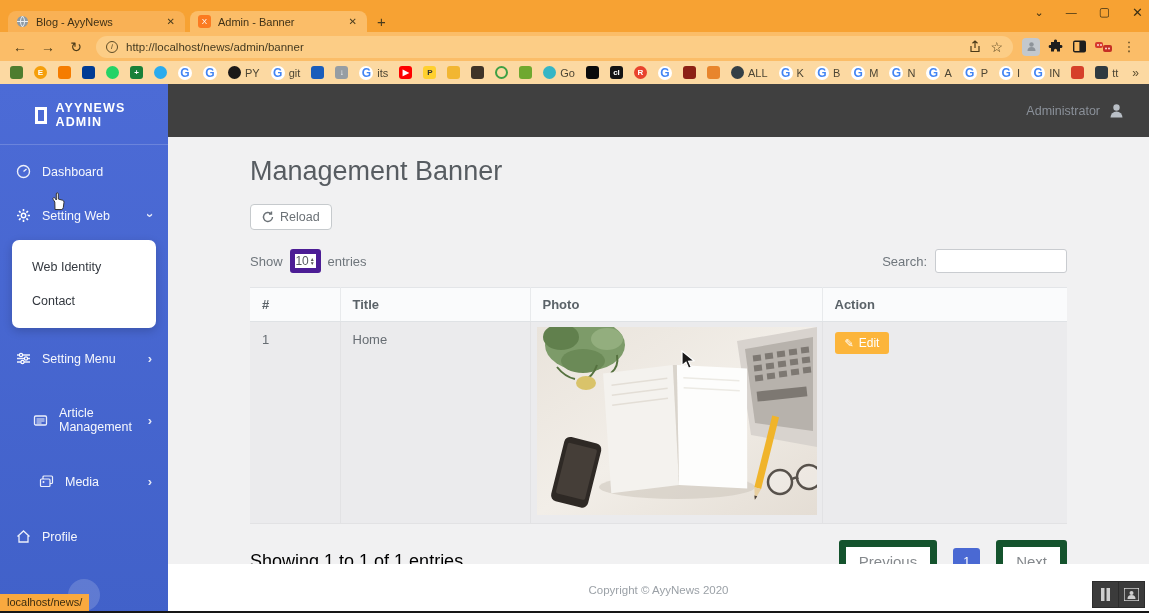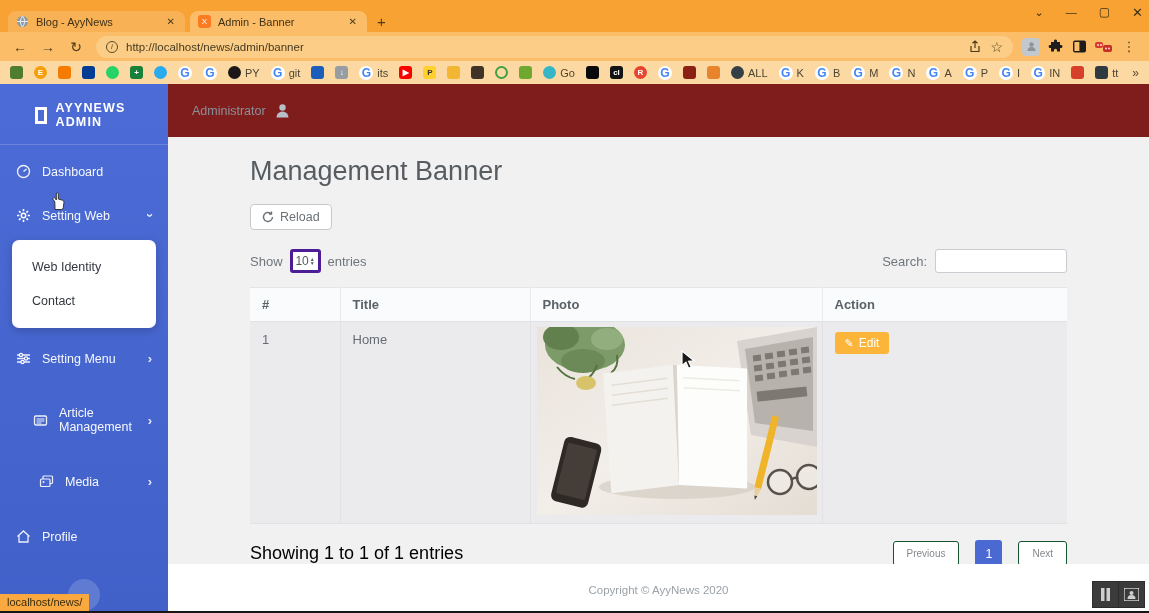--- a/index.html
+++ b/index.html
@@ -43,45 +43,45 @@
   .nav { padding-top:6px; }
   .nitem { display:flex; align-items:center; gap:11px; padding:13px 16px; font-size:12.5px; color:rgba(255,255,255,.95); }
   .nitem svg { flex:0 0 auto; }
   .chev { margin-left:auto; font-size:13px; color:rgba(255,255,255,.85); font-weight:700; }
   .chev.down { transform:rotate(90deg); }
   .submenu { background:#fff; border-radius:7px; margin:4px 12px 10px; padding:10px 0; box-shadow:0 3px 10px rgba(0,0,0,.18); }
   .subitem { padding:10px 20px; font-size:12.5px; color:#33383f; }
   .collapse-btn { width:32px; height:32px; border-radius:50%; background:rgba(255,255,255,.16); color:#fff; display:flex; align-items:center; justify-content:center; font-size:13px; margin:22px auto 0; }
 
   .rightcol { flex:1; display:flex; flex-direction:column; min-width:0; }
-  .topbar { height:53px; background:#7f1d1d; display:flex; align-items:center; gap:8px; padding:0 24px; }
+  .topbar { height:53px; background:#404040; display:flex; align-items:center; justify-content:flex-end; gap:8px; padding:0 24px; }
   .adminname { font-size:12.5px; color:#8a9099; }
 
   .content { flex:1; background:#f1f1f2; padding:19px 82px 0; overflow:hidden; }
   .pg-title { font-size:27px; font-weight:400; color:#575c61; }
   .reload-btn { display:inline-flex; align-items:center; gap:6px; margin-top:17px; background:#fff; border:1px solid #c6cacd; border-radius:4px; padding:5px 11px; font-size:12.5px; color:#6b7176; }
   .ctl-row { display:flex; justify-content:space-between; align-items:center; margin-top:19px; font-size:13px; color:#6f767c; }
   .lenwrap { display:flex; align-items:center; gap:7px; }
-  .lensel { width:31px; height:24px; border:3px solid #4c1d95; border-radius:3px; background:#fff; display:flex; align-items:center; justify-content:center; gap:1px; font-size:12px; color:#555a5f; }
+  .lensel { width:31px; height:24px; border:5px solid #4c1d95; border-radius:3px; background:#fff; display:flex; align-items:center; justify-content:center; gap:1px; font-size:12px; color:#555a5f; }
   .spin { display:flex; flex-direction:column; font-size:5px; line-height:4px; color:#555; }
   .searchwrap { display:flex; align-items:center; gap:8px; }
   .searchinput { width:132px; height:24px; border:1px solid #c9ccd0; border-radius:3px; background:#fff; font-size:12px; padding:0 6px; color:#444; outline:none; }
 
   table.dt { margin-top:14px; border-collapse:collapse; width:817px; table-layout:fixed; }
   .dt th { background:#fafbfc; border-top:1px solid #e3e5e8; border-bottom:1px solid #dfe2e5; border-right:1px solid #e8eaec; text-align:left; font-size:13px; font-weight:600; color:#5a6268; padding:9px 12px; }
   .dt th:last-child, .dt td:last-child { border-right:none; }
   .dt td { background:#ebebed; border-right:1px solid #e2e2e4; border-bottom:1px solid #e2e2e4; vertical-align:top; font-size:13px; color:#676d73; padding:10px 12px; }
   .dt td.photocell { padding:5px 6px; }
   .col-num{width:90px;} .col-title{width:190px;} .col-photo{width:292px;} .col-action{width:245px;}
   .edit-btn { display:inline-flex; align-items:center; gap:5px; background:#fcb53b; color:#fff; border-radius:3px; font-size:12px; padding:4px 10px; }
 
   .info-row { width:817px; display:flex; justify-content:space-between; align-items:center; margin-top:16px; }
   .dt-info { font-size:18px; color:#000000; }
   .pager { display:flex; align-items:center; gap:16px; }
-  .pbtn { background:#fff; border:1px solid #14532d; border-radius:3px; padding:6px 13px; font-size:10px; color:#85898d; }
+  .pbtn { background:#fff; border:7px solid #14532d; border-radius:3px; padding:6px 13px; font-size:15px; color:#85898d; }
   .pnum { background:#4a69d3; color:#fff; border-radius:3px; width:27px; height:27px; display:flex; align-items:center; justify-content:center; font-size:12.5px; }
 
   .footer { height:57px; background:#fff; display:flex; justify-content:center; padding-top:20px; font-size:11.5px; color:#9ba1a7; }
 
   
   .status-tip { position:absolute; left:0; bottom:2px; background:#f9a93f; color:#3a2c10; font-size:11px; padding:2px 7px 3px; z-index:30; }
   .botline { position:absolute; left:0; bottom:0; width:100%; height:2px; background:#161616; z-index:31; }
   .recctl { position:absolute; right:4px; bottom:5px; display:flex; gap:1px; z-index:30; background:#2c2c2c; padding:1px; }
   .recbtn { width:25px; height:25px; background:#3b3b3b; display:flex; align-items:center; justify-content:center; }
   .cursor { position:absolute; z-index:40; pointer-events:none; }

